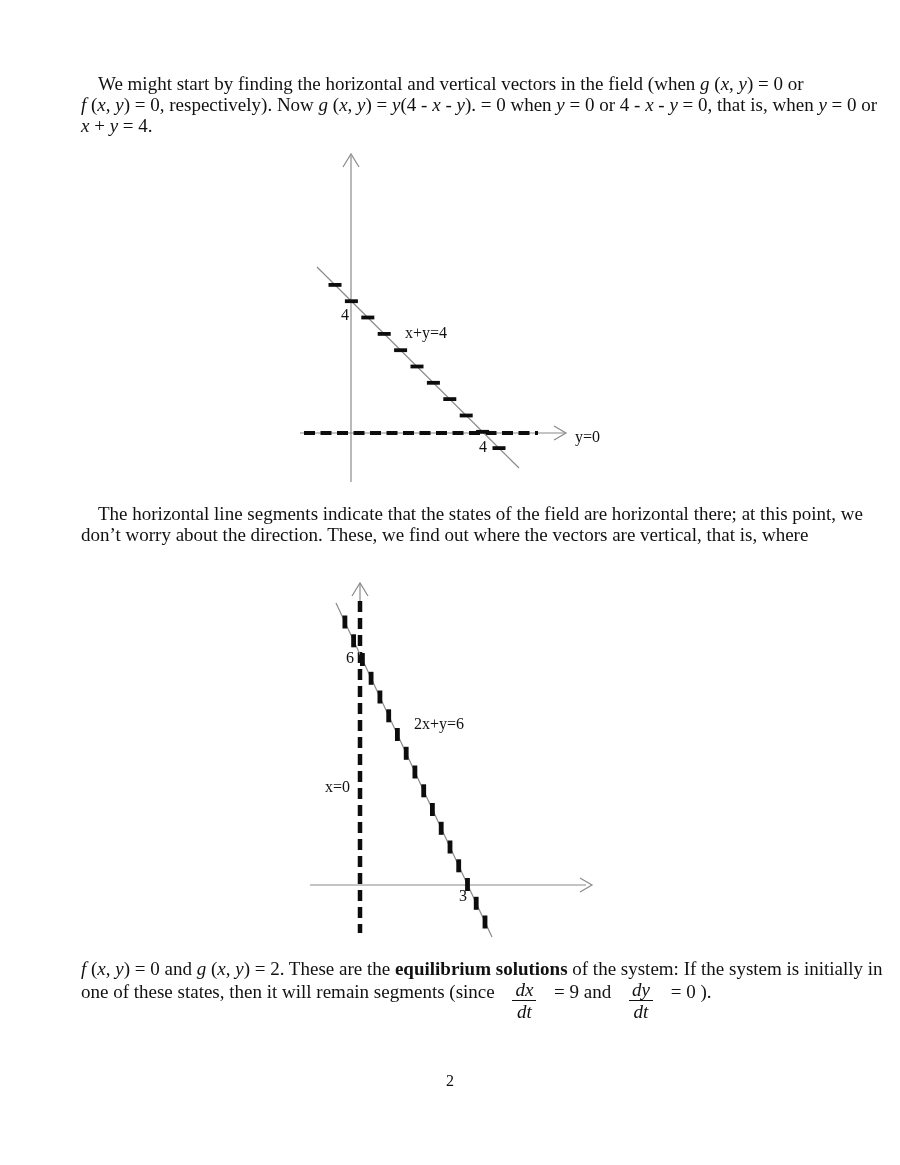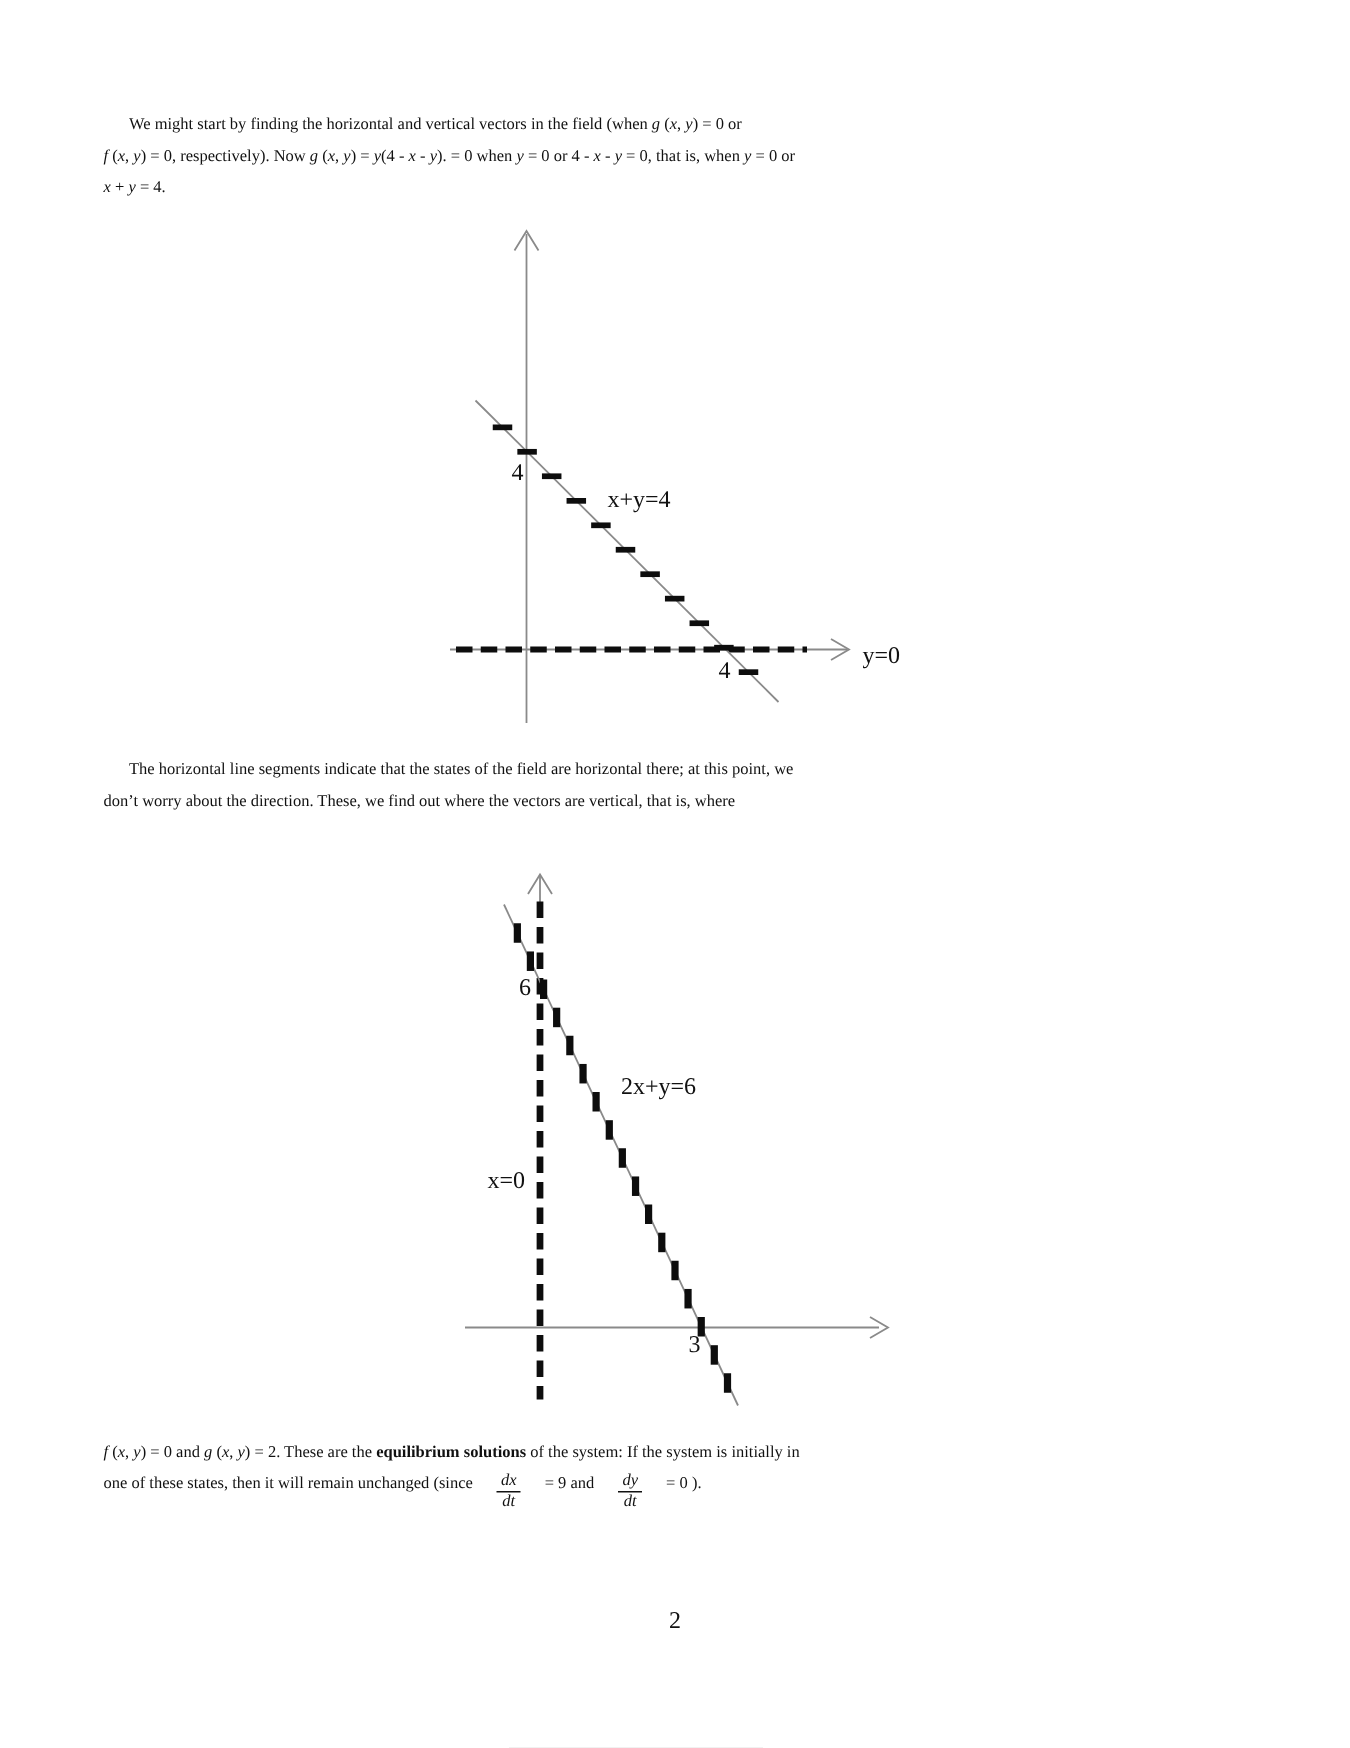--- a/index.html
+++ b/index.html
@@ -2,21 +2,21 @@
 <html><head>
 <meta charset="utf-8">
 <style>
   html,body{margin:0;padding:0;background:#e8e8e8;}
   .page{
     position:relative;width:900px;height:1165px;margin:0 auto;
     background:#ffffff;color:#111;
     font-family:"Liberation Serif", serif;
     overflow:hidden;
   }
-  .para{position:absolute;left:69px;width:800px;font-size:11px;line-height:21px;}
+  .para{position:absolute;left:81px;width:800px;font-size:19px;line-height:21px;}
   .tline{white-space:nowrap;}
   .indent{text-indent:17px;}
   .it{font-style:italic;}
   .bd{font-weight:700;}
   .frac{display:inline-block;vertical-align:-1.05em;text-align:center;line-height:1.12;font-style:italic;margin:0 13px;}
   .frac .num{display:block;border-bottom:1.4px solid #111;padding:0 3px;}
   .frac .den{display:block;}
   .pageno{position:absolute;top:1072px;left:0;width:900px;text-align:center;font-size:16px;}
   svg.fig{position:absolute;}
   svg.fig text{font-family:"Liberation Serif", serif;font-size:16px;fill:#111;}
@@ -104,18 +104,18 @@
       </g>
 
     <text x="56" y="85" text-anchor="end">6</text>
     <text x="116" y="151">2x+y=6</text>
     <text x="52" y="214" text-anchor="end">x=0</text>
     <text x="165" y="323" text-anchor="middle">3</text>
   </svg>
 
   <div class="para" style="top:958px">
     <div class="tline"><span class="it">f</span><span> (</span><span class="it">x</span><span>, </span><span class="it">y</span><span>) = 0 and </span><span class="it">g</span><span> (</span><span class="it">x</span><span>, </span><span class="it">y</span><span>) = 2. These are the </span><span class="bd">equilibrium solutions</span><span> of the system: If the system is initially in</span></div>
-    <div class="tline"><span>one of these states, then it will remain unchanged (since </span><span class="frac"><span class="num">dx</span><span class="den">dt</span></span><span> = 9 and </span><span class="frac"><span class="num">dy</span><span class="den">dt</span></span><span> = 0 ).</span></div>
+    <div class="tline"><span>one of these states, then it will remain segments (since </span><span class="frac"><span class="num">dx</span><span class="den">dt</span></span><span> = 9 and </span><span class="frac"><span class="num">dy</span><span class="den">dt</span></span><span> = 0 ).</span></div>
   </div>
 
   <div class="pageno">2</div>
 
 </div>
 
 </body></html>

